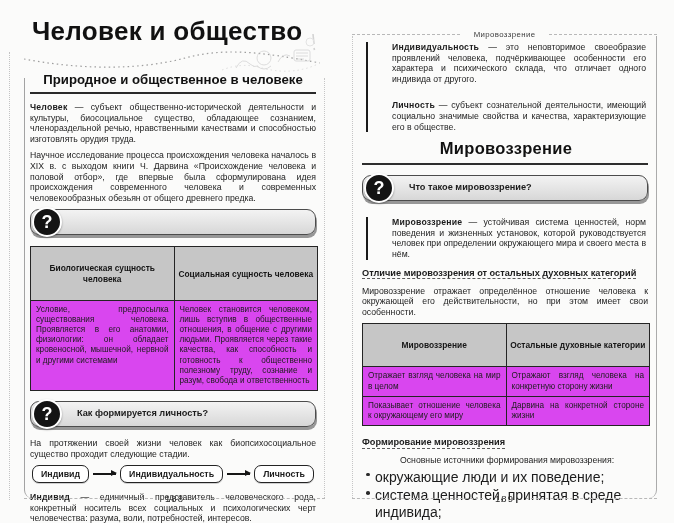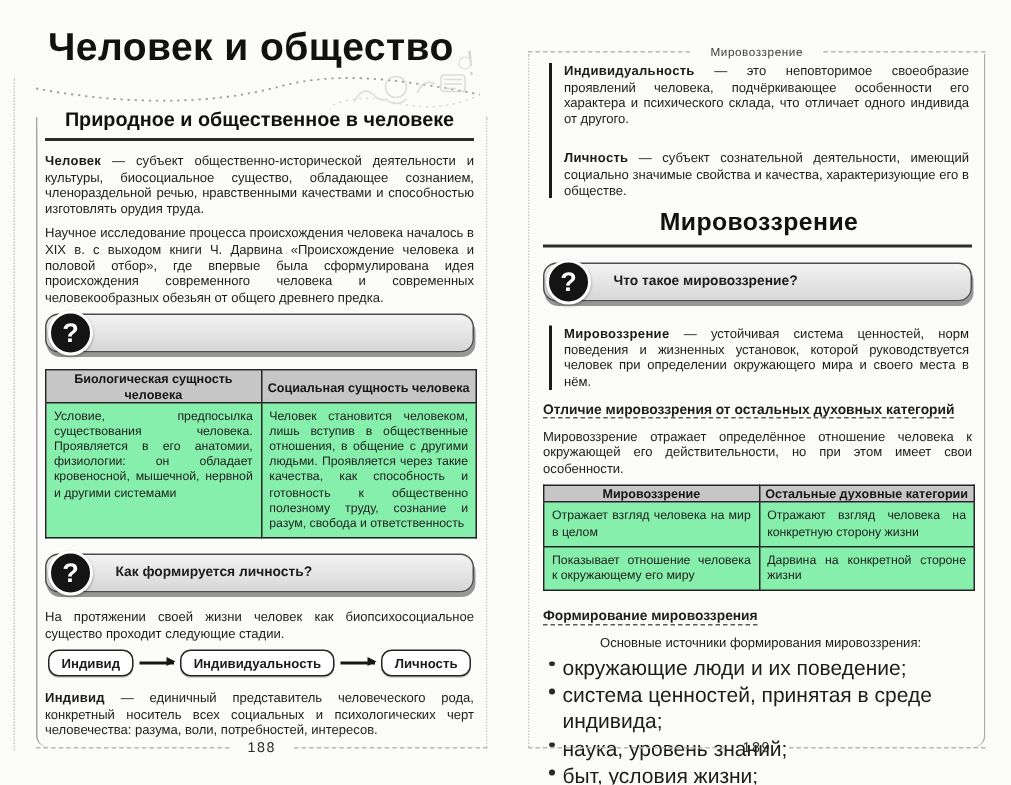--- a/index.html
+++ b/index.html
@@ -56,36 +56,36 @@
              width:30px; height:30px; border-radius:50%; background:#141414;
              border:2px solid #fff; color:#fff; font-weight:bold; font-size:18px;
              display:flex; align-items:center; justify-content:center;
              box-shadow:0 1px 2px rgba(0,0,0,.35); }
   .qtext { font-weight:bold; font-size:9.2px; line-height:1.3; text-align:left; }
 
   
   table.book { width:100%; border-collapse:collapse; margin:0 0 10px 0;
                border:1.5px solid #242424; table-layout:fixed; }
   table.book th { background:#c6c6c6; border:1.2px solid #242424; font-size:8.4px;
-                  line-height:1.2; padding:0 3px; font-weight:bold; color:#161616; }
+                  line-height:1.2; padding:16px 3px; font-weight:bold; color:#161616; }
   table.book td { border:1.2px solid #242424; font-size:8.2px; line-height:1.24;
-                  padding:4px 5px; text-align:justify; vertical-align:top; background:#86efac;margin-left:46px; }
+                  padding:4px 5px; text-align:justify; vertical-align:top; background:#d946ef;margin-left:46px; }
 
   
   .flow { display:flex; align-items:center; margin:2px 4px 9px 2px; }
   .flowbox { border:1.5px solid #242424; border-radius:7px; padding:3px 8px;
              font-weight:bold; font-size:8.8px; white-space:nowrap; background:#fff;
              box-shadow:0 1px 0 #cfcfcf; }
   .flowarrow { flex:1; height:1.6px; background:#161616; margin:0 4px; position:relative; min-width:18px; }
   .flowarrow::after { content:""; position:absolute; right:-1px; top:-3.1px; width:0; height:0;
                       border-left:6.5px solid #161616; border-top:3.9px solid transparent;
                       border-bottom:3.9px solid transparent; }
 
   
-  .defblock { border-left:2.2px solid #1a1a1a; padding-left:8px; margin:0 2px 7px 4px; }
+  .defblock { border-left:2.2px solid #1a1a1a; padding-left:24px; margin:0 2px 7px 4px; }
   .defblock p.body:last-child { margin-bottom:2px;margin-top:16px; }
   .rp-title { text-align:center; font-size:16.5px; font-weight:bold; color:#111;
               margin:4px 0 5px; letter-spacing:0.3px; }
   .rp-rule { border-top:2px solid #2e2e2e; margin:0 2px 10px 0; }
   .subhead { font-weight:bold; font-size:9.2px; line-height:1.5; margin:1px 2px 5px 0; }
   .subhead span { border-bottom:1.2px dashed #5a5a5a; padding-bottom:0.5px; }
   ul.sources { list-style:none; font-size:14px; margin:0 0 2px 2px; }
   ul.sources li { position:relative; padding-left:11px; margin-bottom:1px; line-height:1.24; }
   ul.sources li::before { content:""; position:absolute; left:2px; top:4.2px; width:3.6px;
                           height:3.6px; border-radius:50%; background:#2a2a2a; }

